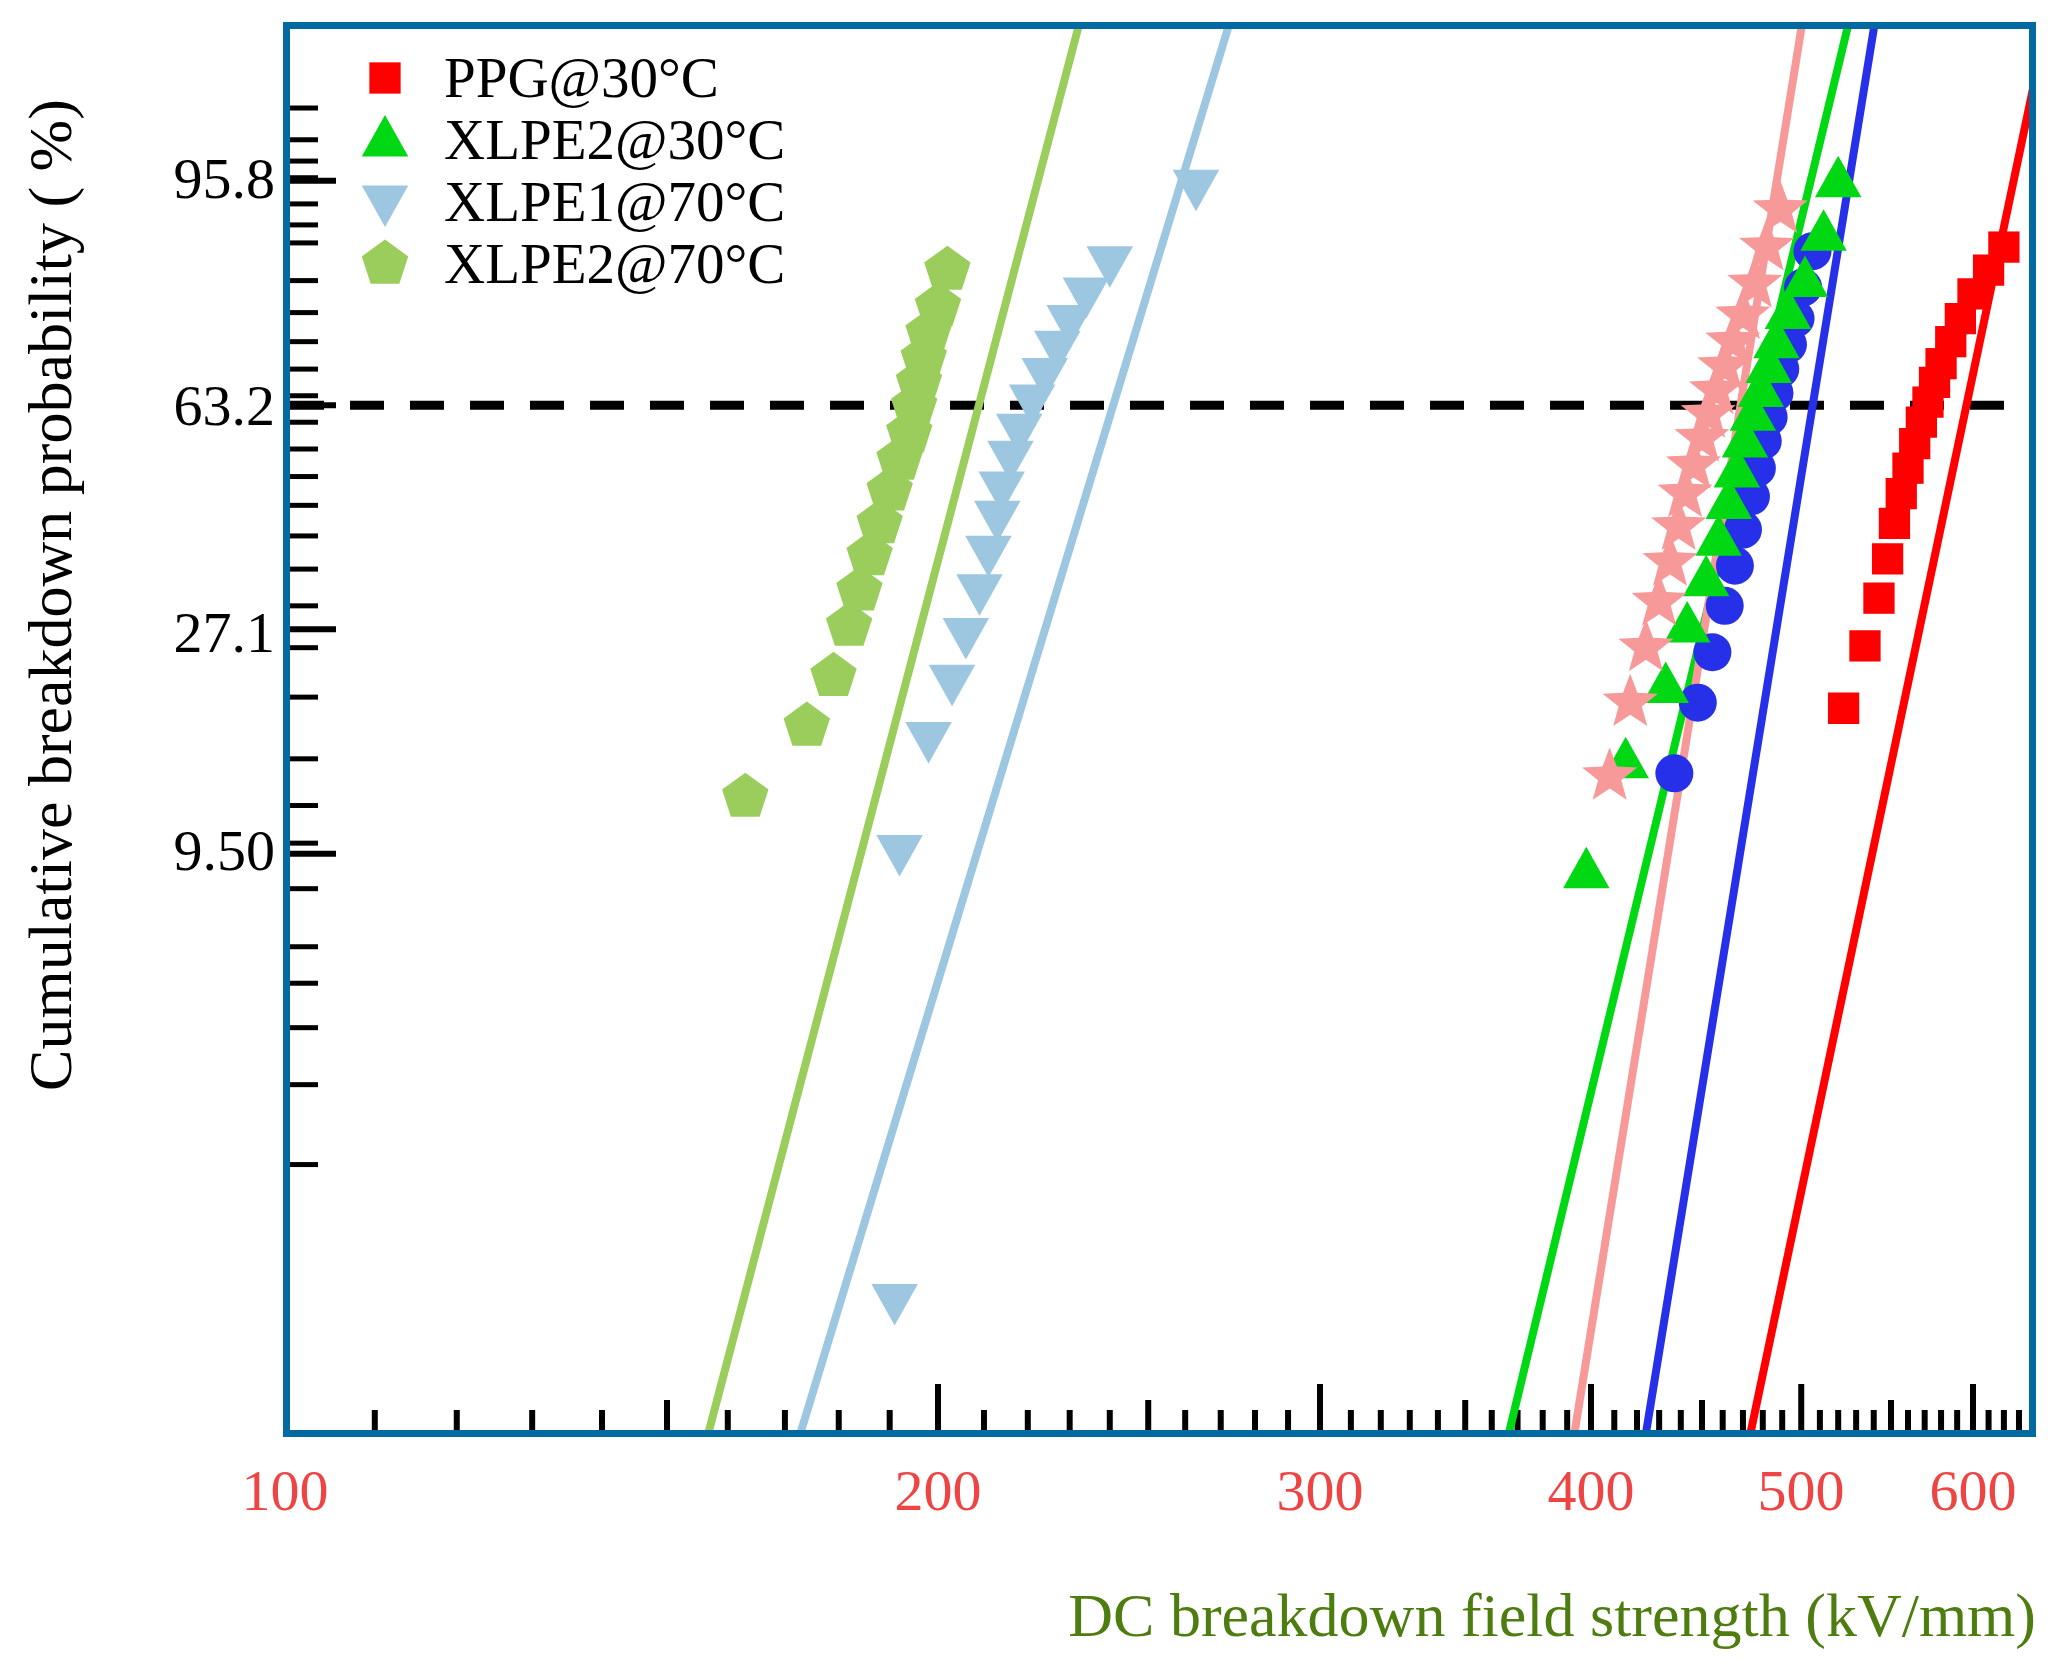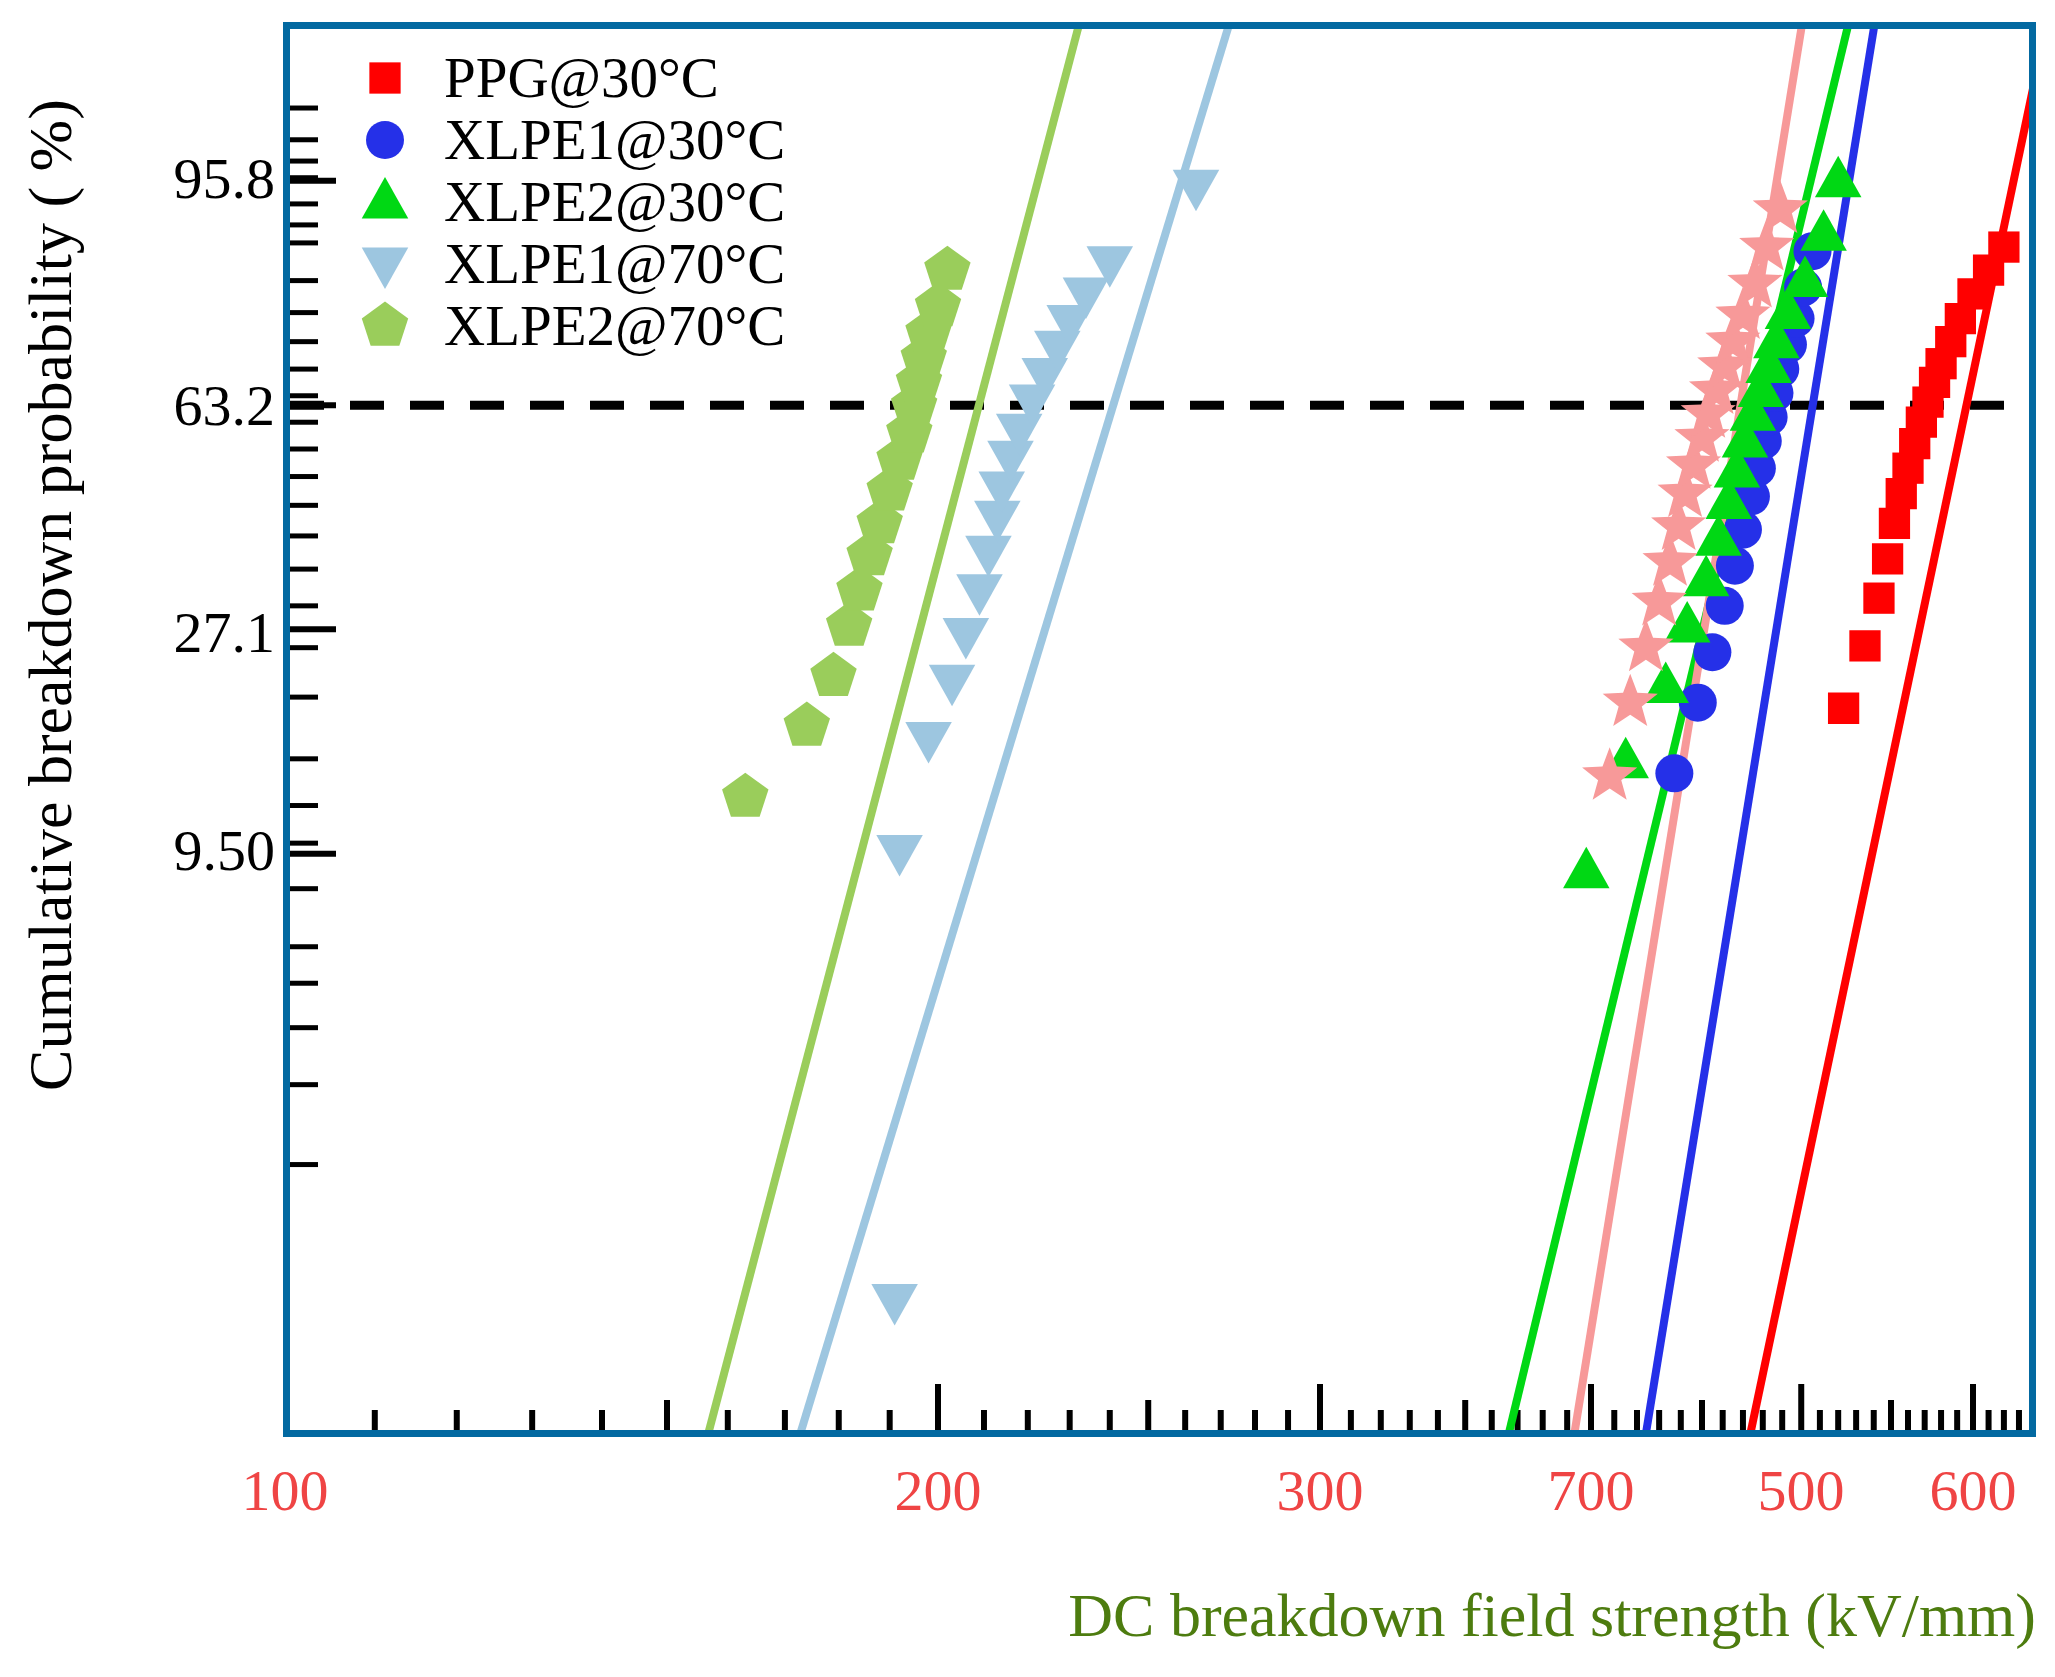--- a/index.html
+++ b/index.html
@@ -51,21 +51,21 @@
     <div class="ytick" style="top:150px">95.8</div>
     <div class="ytick" style="top:377px">63.2</div>
     <div class="ytick" style="top:604px">27.1</div>
     <div class="ytick" style="top:822px">9.50</div>
   </div>
 
   <div id="xticks">
     <div class="xtick" style="left:285px">100</div>
     <div class="xtick" style="left:938px">200</div>
     <div class="xtick" style="left:1320px">300</div>
-    <div class="xtick" style="left:1591px">700</div>
+    <div class="xtick" style="left:1591px">400</div>
     <div class="xtick" style="left:1801px">500</div>
     <div class="xtick" style="left:1973px">600</div>
   </div>
 
   <div id="xlabel">DC breakdown field strength (kV/mm)</div>
 
   <div id="plot">
     <svg id="canvas" viewBox="0 0 1739 1401" preserveAspectRatio="none">
         <defs>
           <clipPath id="box">
@@ -300,28 +300,20 @@
           <div class="leg-mark">
             <svg width="62" height="62" viewBox="0 0 62 62">
               <path d="M15.36,15.36 L46.64,15.36 L46.64,46.64 L15.36,46.64 Z" fill="#FF0000"></path>
             </svg>
           </div>
           <div class="leg-text">PPG@30°C</div>
         </div>
         <div class="leg-row">
           <div class="leg-mark">
             <svg width="62" height="62" viewBox="0 0 62 62">
-              <circle cx="31" cy="31" r="19" fill="#2530E8"></circle>
-            </svg>
-          </div>
-          <div class="leg-text">XLPE1@30°C</div>
-        </div>
-        <div class="leg-row">
-          <div class="leg-mark">
-            <svg width="62" height="62" viewBox="0 0 62 62">
               <path d="M31,6 L54.25,47.5 L7.75,47.5 Z" fill="#00D814"></path>
             </svg>
           </div>
           <div class="leg-text">XLPE2@30°C</div>
         </div>
         <div class="leg-row">
           <div class="leg-mark">
             <svg width="62" height="62" viewBox="0 0 62 62">
               <path d="M31,56 L54.25,14.5 L7.75,14.5 Z" fill="#9DC6E0"></path>
             </svg>

